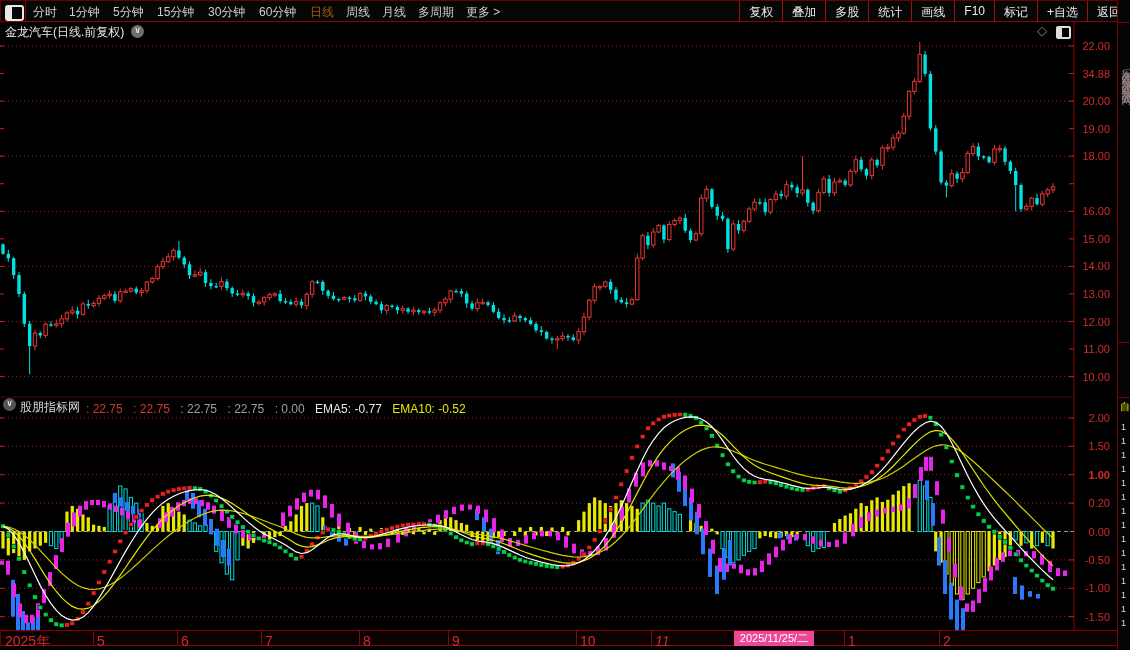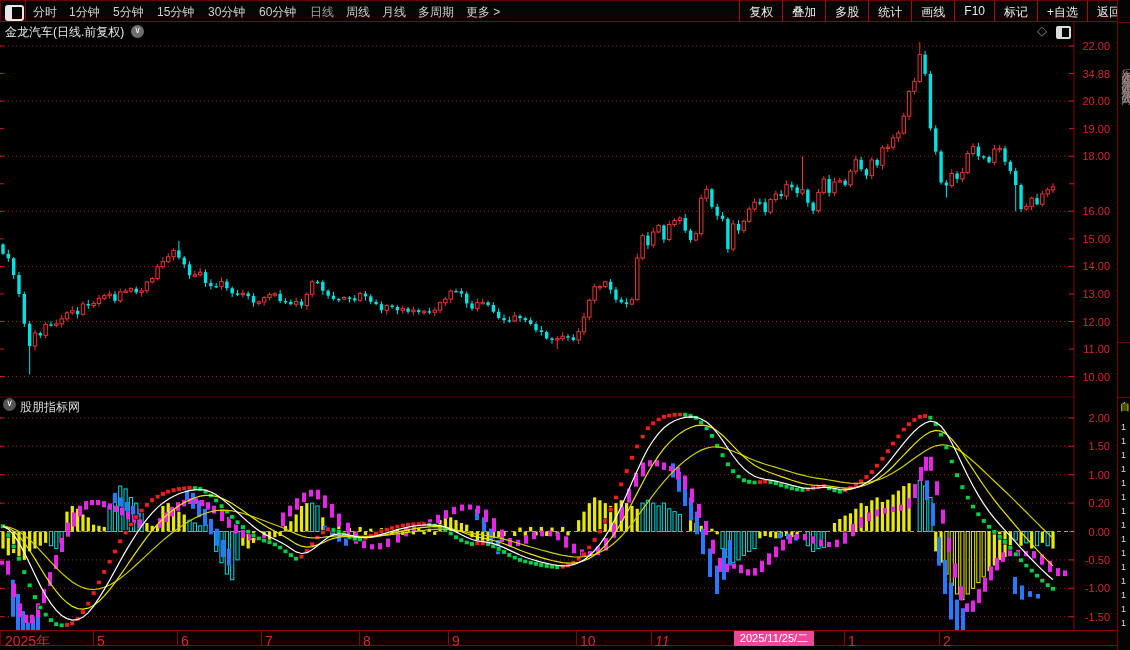--- a/index.html
+++ b/index.html
@@ -6,21 +6,21 @@
   #app{position:relative;width:1130px;height:650px;background:#000;overflow:hidden;
        font-family:"Liberation Sans","DejaVu Sans",sans-serif;-webkit-font-smoothing:none;}
   
   #toolbar{position:absolute;left:0;top:0;width:1130px;height:22px;background:#060606;
            border-top:1px solid #6b0000;border-bottom:1px solid #8b0000;box-sizing:border-box;
            border-left:1px solid #6b0000;}
   #win-icon{position:absolute;left:4px;top:4px;width:15px;height:12px;border:2px solid #e8e8e8;border-radius:3px;}
   #win-icon i{position:absolute;left:0;top:0;width:5px;height:100%;background:#e8e8e8;display:block;}
   #tb-sep{position:absolute;left:24px;top:0;width:1px;height:21px;background:#8b0000;}
   .tb-left{position:absolute;top:3px;font-size:12px;color:#cfcfcf;white-space:nowrap;cursor:default;}
-  .tb-left.active{color:#a3a3a3;}
+  .tb-left.active{color:#a16207;}
   #tb-right{position:absolute;right:0;top:0;height:21px;display:flex;align-items:stretch;}
   .tb-btn{font-size:12px;color:#ececec;padding:3px 9px 0 9px;border-left:1px solid #9b1010;white-space:nowrap;}
   
   #title-row{position:absolute;left:0;top:22px;width:1074px;height:18px;}
   #main-title{position:absolute;left:5px;top:2px;font-size:12px;color:#e8e8e8;}
   .chev-circle{width:13px;height:13px;border-radius:50%;background:#6f6f6f;color:#fff;
                font-size:9px;line-height:11px;text-align:center;display:inline-block;}
   #title-chev{position:absolute;left:131px;top:3px;}
   #diamond-icon{position:absolute;left:1037px;top:1px;color:#8a8a8a;font-size:13px;}
   #pane-icon{position:absolute;left:1056px;top:4px;width:11px;height:9px;border:2px solid #dcdcdc;border-radius:2px;}
@@ -1271,39 +1271,48 @@
         <line x1="1100" y1="631" x2="1100" y2="634" stroke="#b32020"></line>
         <line x1="1100" y1="647" x2="1100" y2="650" stroke="#b32020"></line>
         <line x1="1119.5" y1="631" x2="1119.5" y2="634" stroke="#b32020"></line>
         <line x1="1119.5" y1="647" x2="1119.5" y2="650" stroke="#b32020"></line>
       </g>
     </svg>
 
   <div id="ind-header">
     <span id="ind-chev" class="chev-circle">∨</span>
     <span id="ind-name">股朋指标网</span>
+    <span id="ind-vals">
+      <span class="ind-val" style="color: rgb(213, 52, 52);">: 22.75</span>
+      <span class="ind-val" style="color: rgb(213, 52, 52);">: 22.75</span>
+      <span class="ind-val" style="color: rgb(159, 159, 159);">: 22.75</span>
+      <span class="ind-val" style="color: rgb(159, 159, 159);">: 22.75</span>
+      <span class="ind-val" style="color: rgb(159, 159, 159);">: 0.00</span>
+      <span class="ind-val" style="color: rgb(232, 232, 232);">EMA5: -0.77</span>
+      <span class="ind-val" style="color: rgb(230, 230, 0);">EMA10: -0.52</span>
+    </span>
   </div>
 
   <div id="labels-layer">
       <div class="axis-label" style="left: 1066px; top: 40px;">22.00</div>
       <div class="axis-label" style="left: 1066px; top: 67.55px;">34.88</div>
       <div class="axis-label" style="left: 1066px; top: 95.1px;">20.00</div>
       <div class="axis-label" style="left: 1066px; top: 122.65px;">19.00</div>
       <div class="axis-label" style="left: 1066px; top: 150.2px;">18.00</div>
       <div class="axis-label" style="left: 1103px; top: 177.75px;">17.00</div>
       <div class="axis-label" style="left: 1066px; top: 205.3px;">16.00</div>
       <div class="axis-label" style="left: 1066px; top: 232.85px;">15.00</div>
       <div class="axis-label" style="left: 1066px; top: 260.4px;">14.00</div>
       <div class="axis-label" style="left: 1066px; top: 287.95px;">13.00</div>
       <div class="axis-label" style="left: 1066px; top: 315.5px;">12.00</div>
       <div class="axis-label" style="left: 1066px; top: 343.05px;">11.00</div>
       <div class="axis-label" style="left: 1066px; top: 370.6px;">10.00</div>
       <div class="axis-label" style="left: 1066px; top: 411.9px;">2.00</div>
       <div class="axis-label" style="left: 1066px; top: 440.3px;">1.50</div>
-      <div class="axis-label" style="left: 1066px; top: 468.7px;">1.00</div>
+      <div class="axis-label" style="left: 1066px; top: 468.7px; font-weight: bold;">1.00</div>
       <div class="axis-label" style="left: 1066px; top: 497.1px;">0.20</div>
       <div class="axis-label" style="left: 1066px; top: 525.5px;">0.00</div>
       <div class="axis-label" style="left: 1066px; top: 553.9px;">-0.50</div>
       <div class="axis-label" style="left: 1066px; top: 582.3px;">-1.00</div>
       <div class="axis-label" style="left: 1066px; top: 610.7px;">-1.50</div>
     </div>
 
   <div id="date-row">
     <span id="date-highlight" style="left: 733px; width: 80px; background: #ec4899;">2025/11/25/二</span>
   <div class="date-div" style="left: 92px;"></div>

